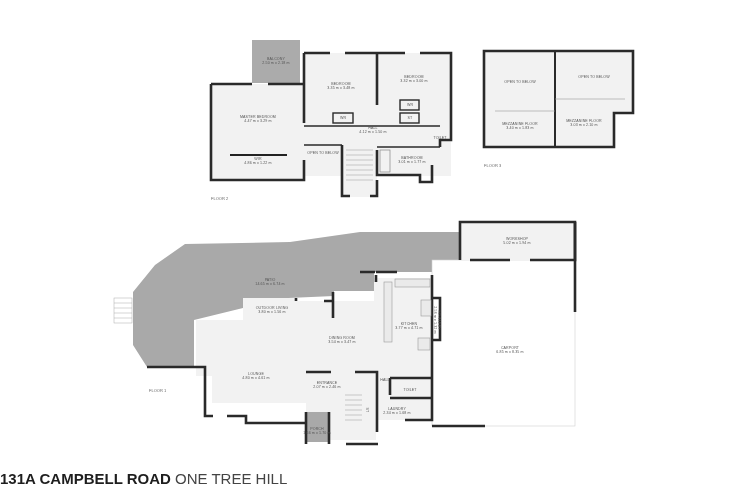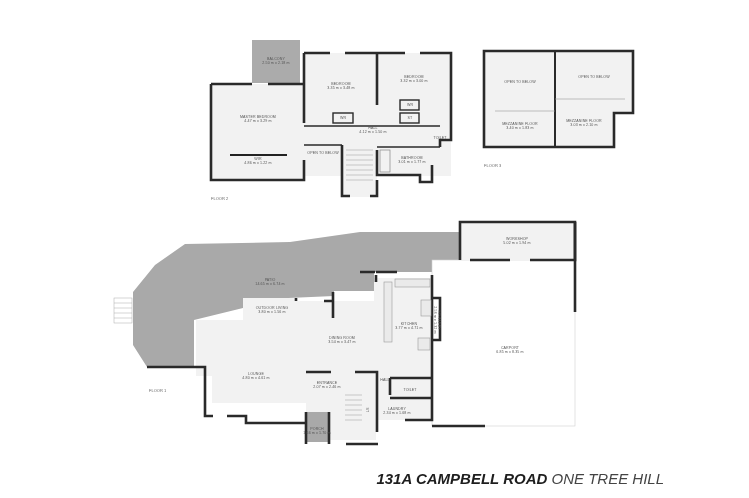--- a/index.html
+++ b/index.html
@@ -2,21 +2,21 @@
 <html><head>
 <meta charset="utf-8">
 <style>
   html,body{margin:0;padding:0;background:#fff;}
   body{width:749px;height:498px;position:relative;overflow:hidden;font-family:"Liberation Sans",sans-serif;}
   #plan{position:absolute;left:0;top:0;}
   .lbl{position:absolute;text-align:center;color:#555;font-size:3.6px;line-height:4.4px;letter-spacing:.1px;transform:translateX(-50%);white-space:nowrap;}
   .lbl .n{display:block;text-transform:uppercase;}
   .lbl.v{transform:translate(-50%,-50%) rotate(90deg);}
   .floor{position:absolute;font-size:4px;color:#666;text-transform:uppercase;}
-  #title{position:absolute;left:0;width:664px;top:470px;text-align:right;font-size:15px;color:#1e1e1e;font-style:italic;}
+  #title{position:absolute;left:0;width:664px;top:470px;text-align:left;font-size:15px;color:#1e1e1e;}
   #title b{font-weight:700;}
   #title span.l{font-weight:400;color:#444;}
 </style>
 </head>
 <body>
 
 <svg id="plan" width="749" height="498" viewBox="0 0 749 498">
 
   <g>
     <rect x="252" y="40" width="48" height="43" fill="#ababab"></rect>

